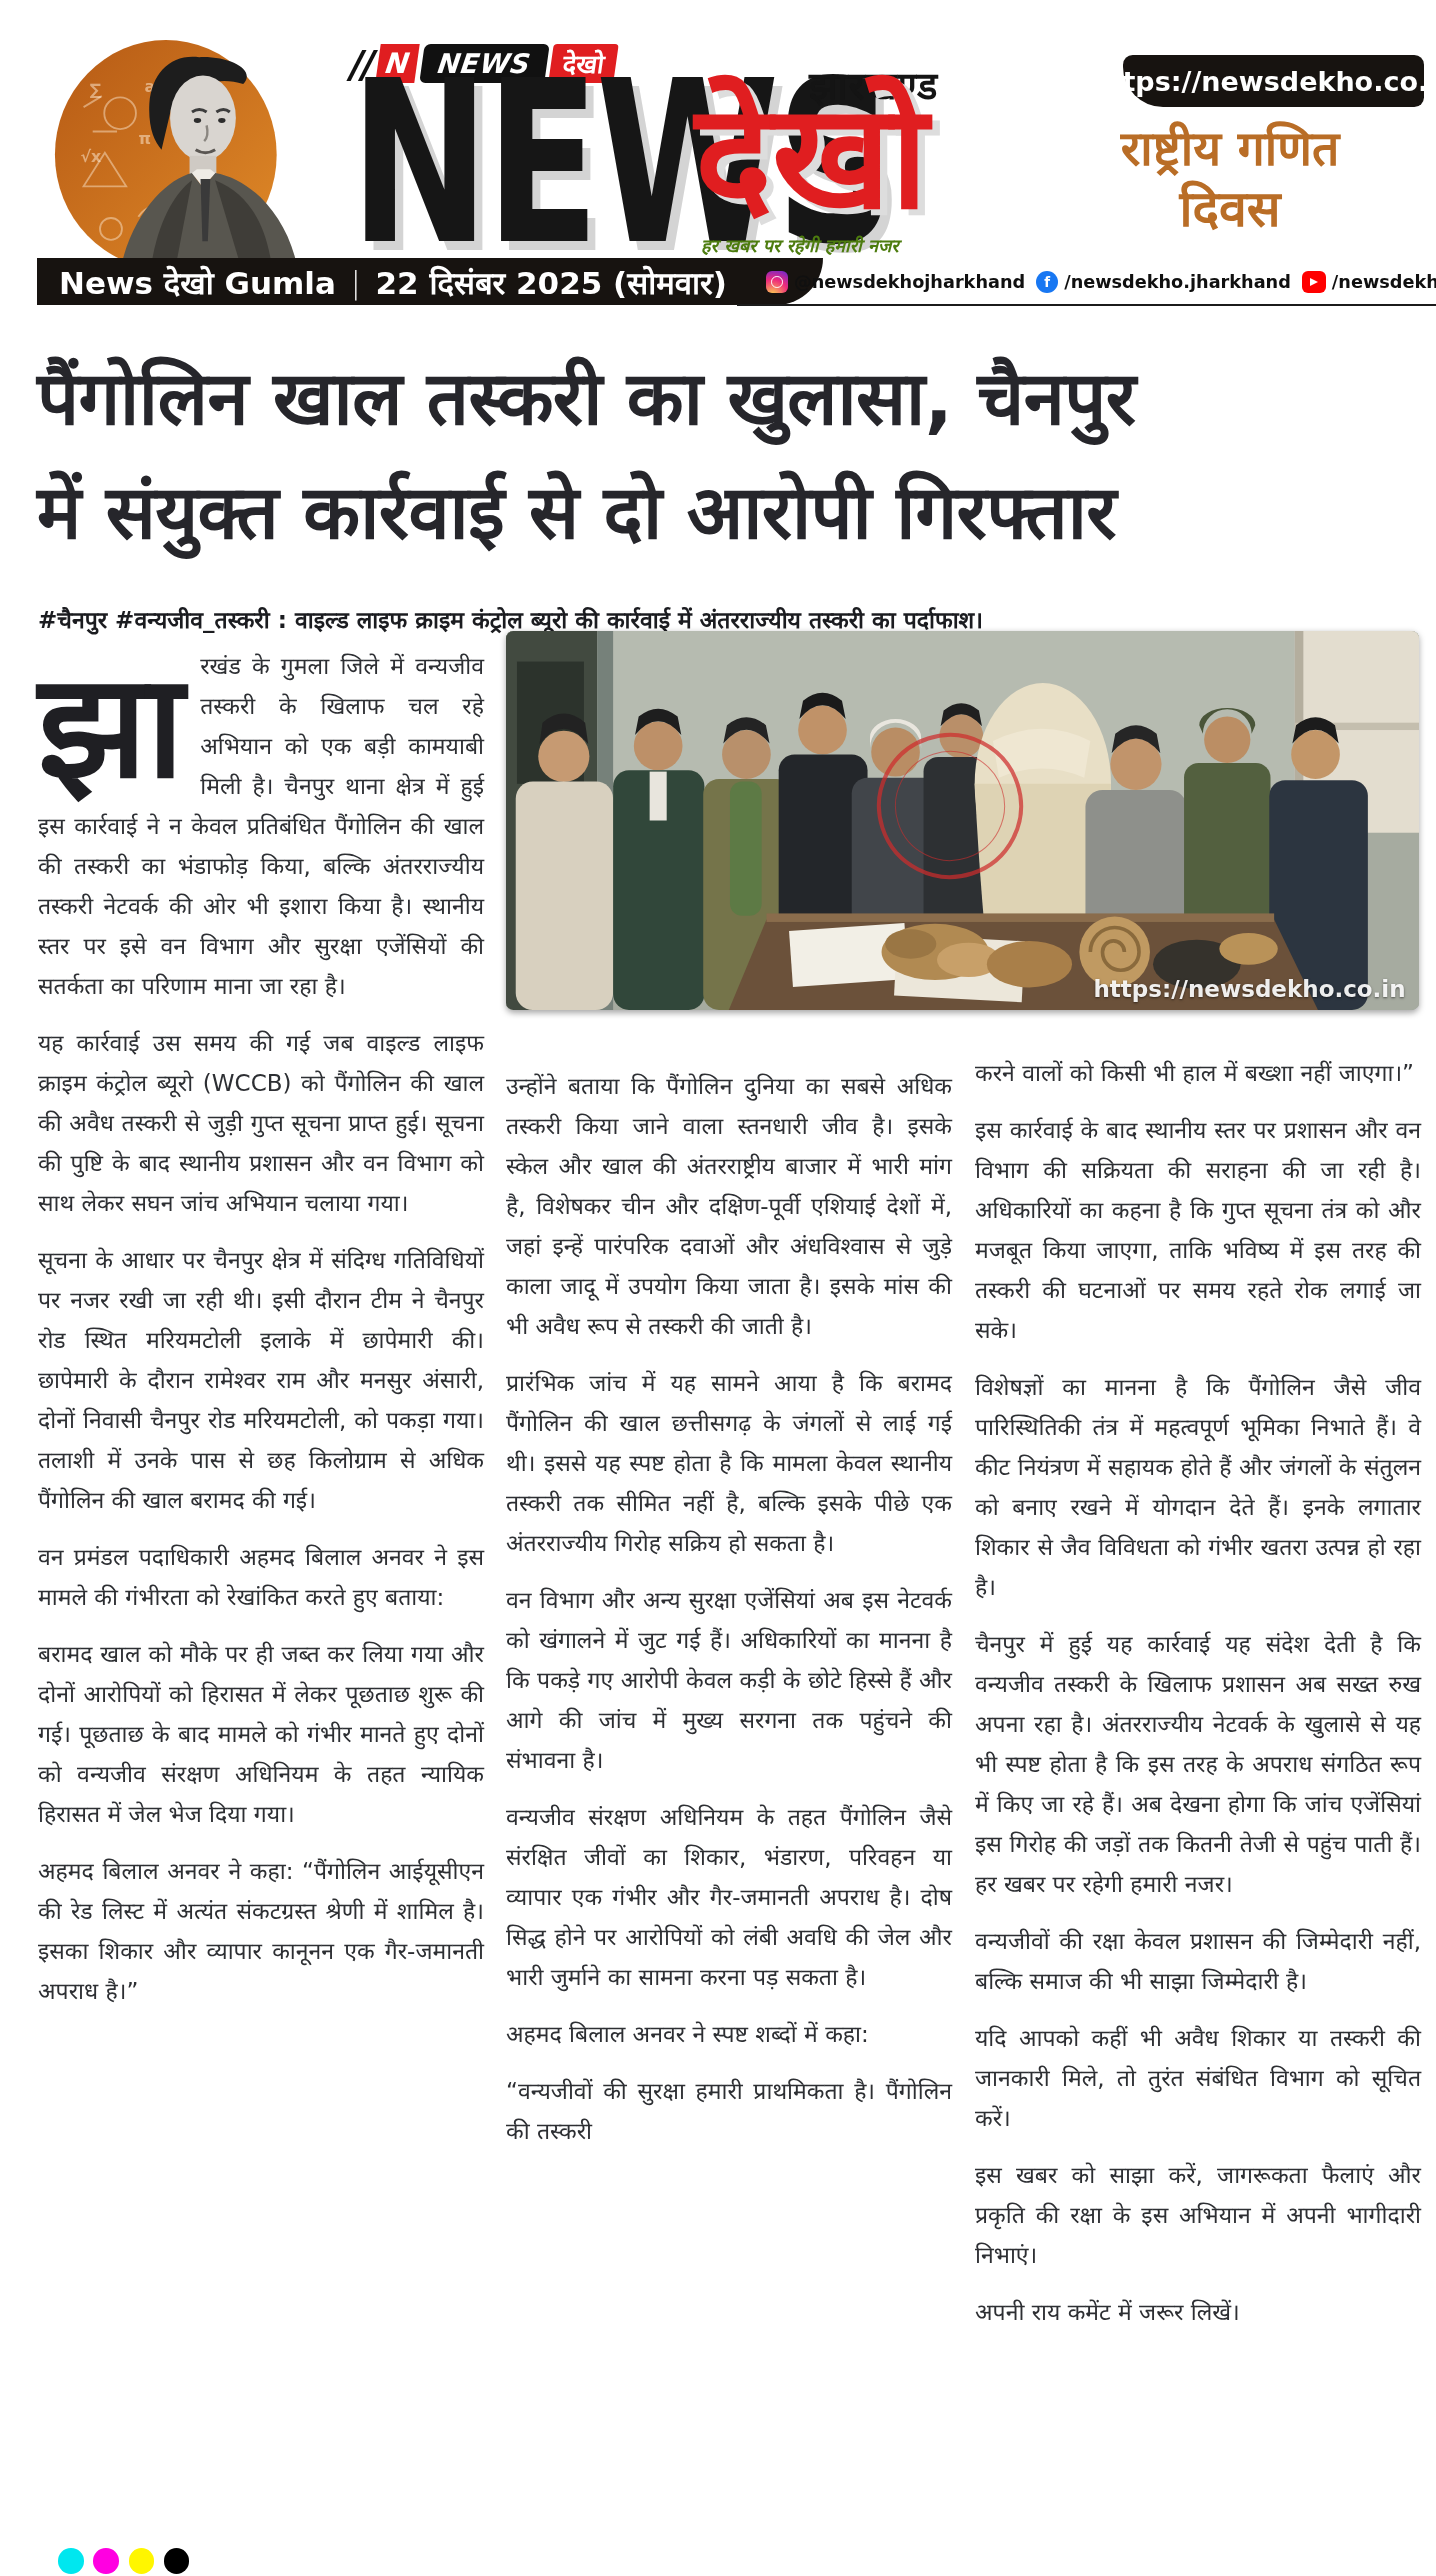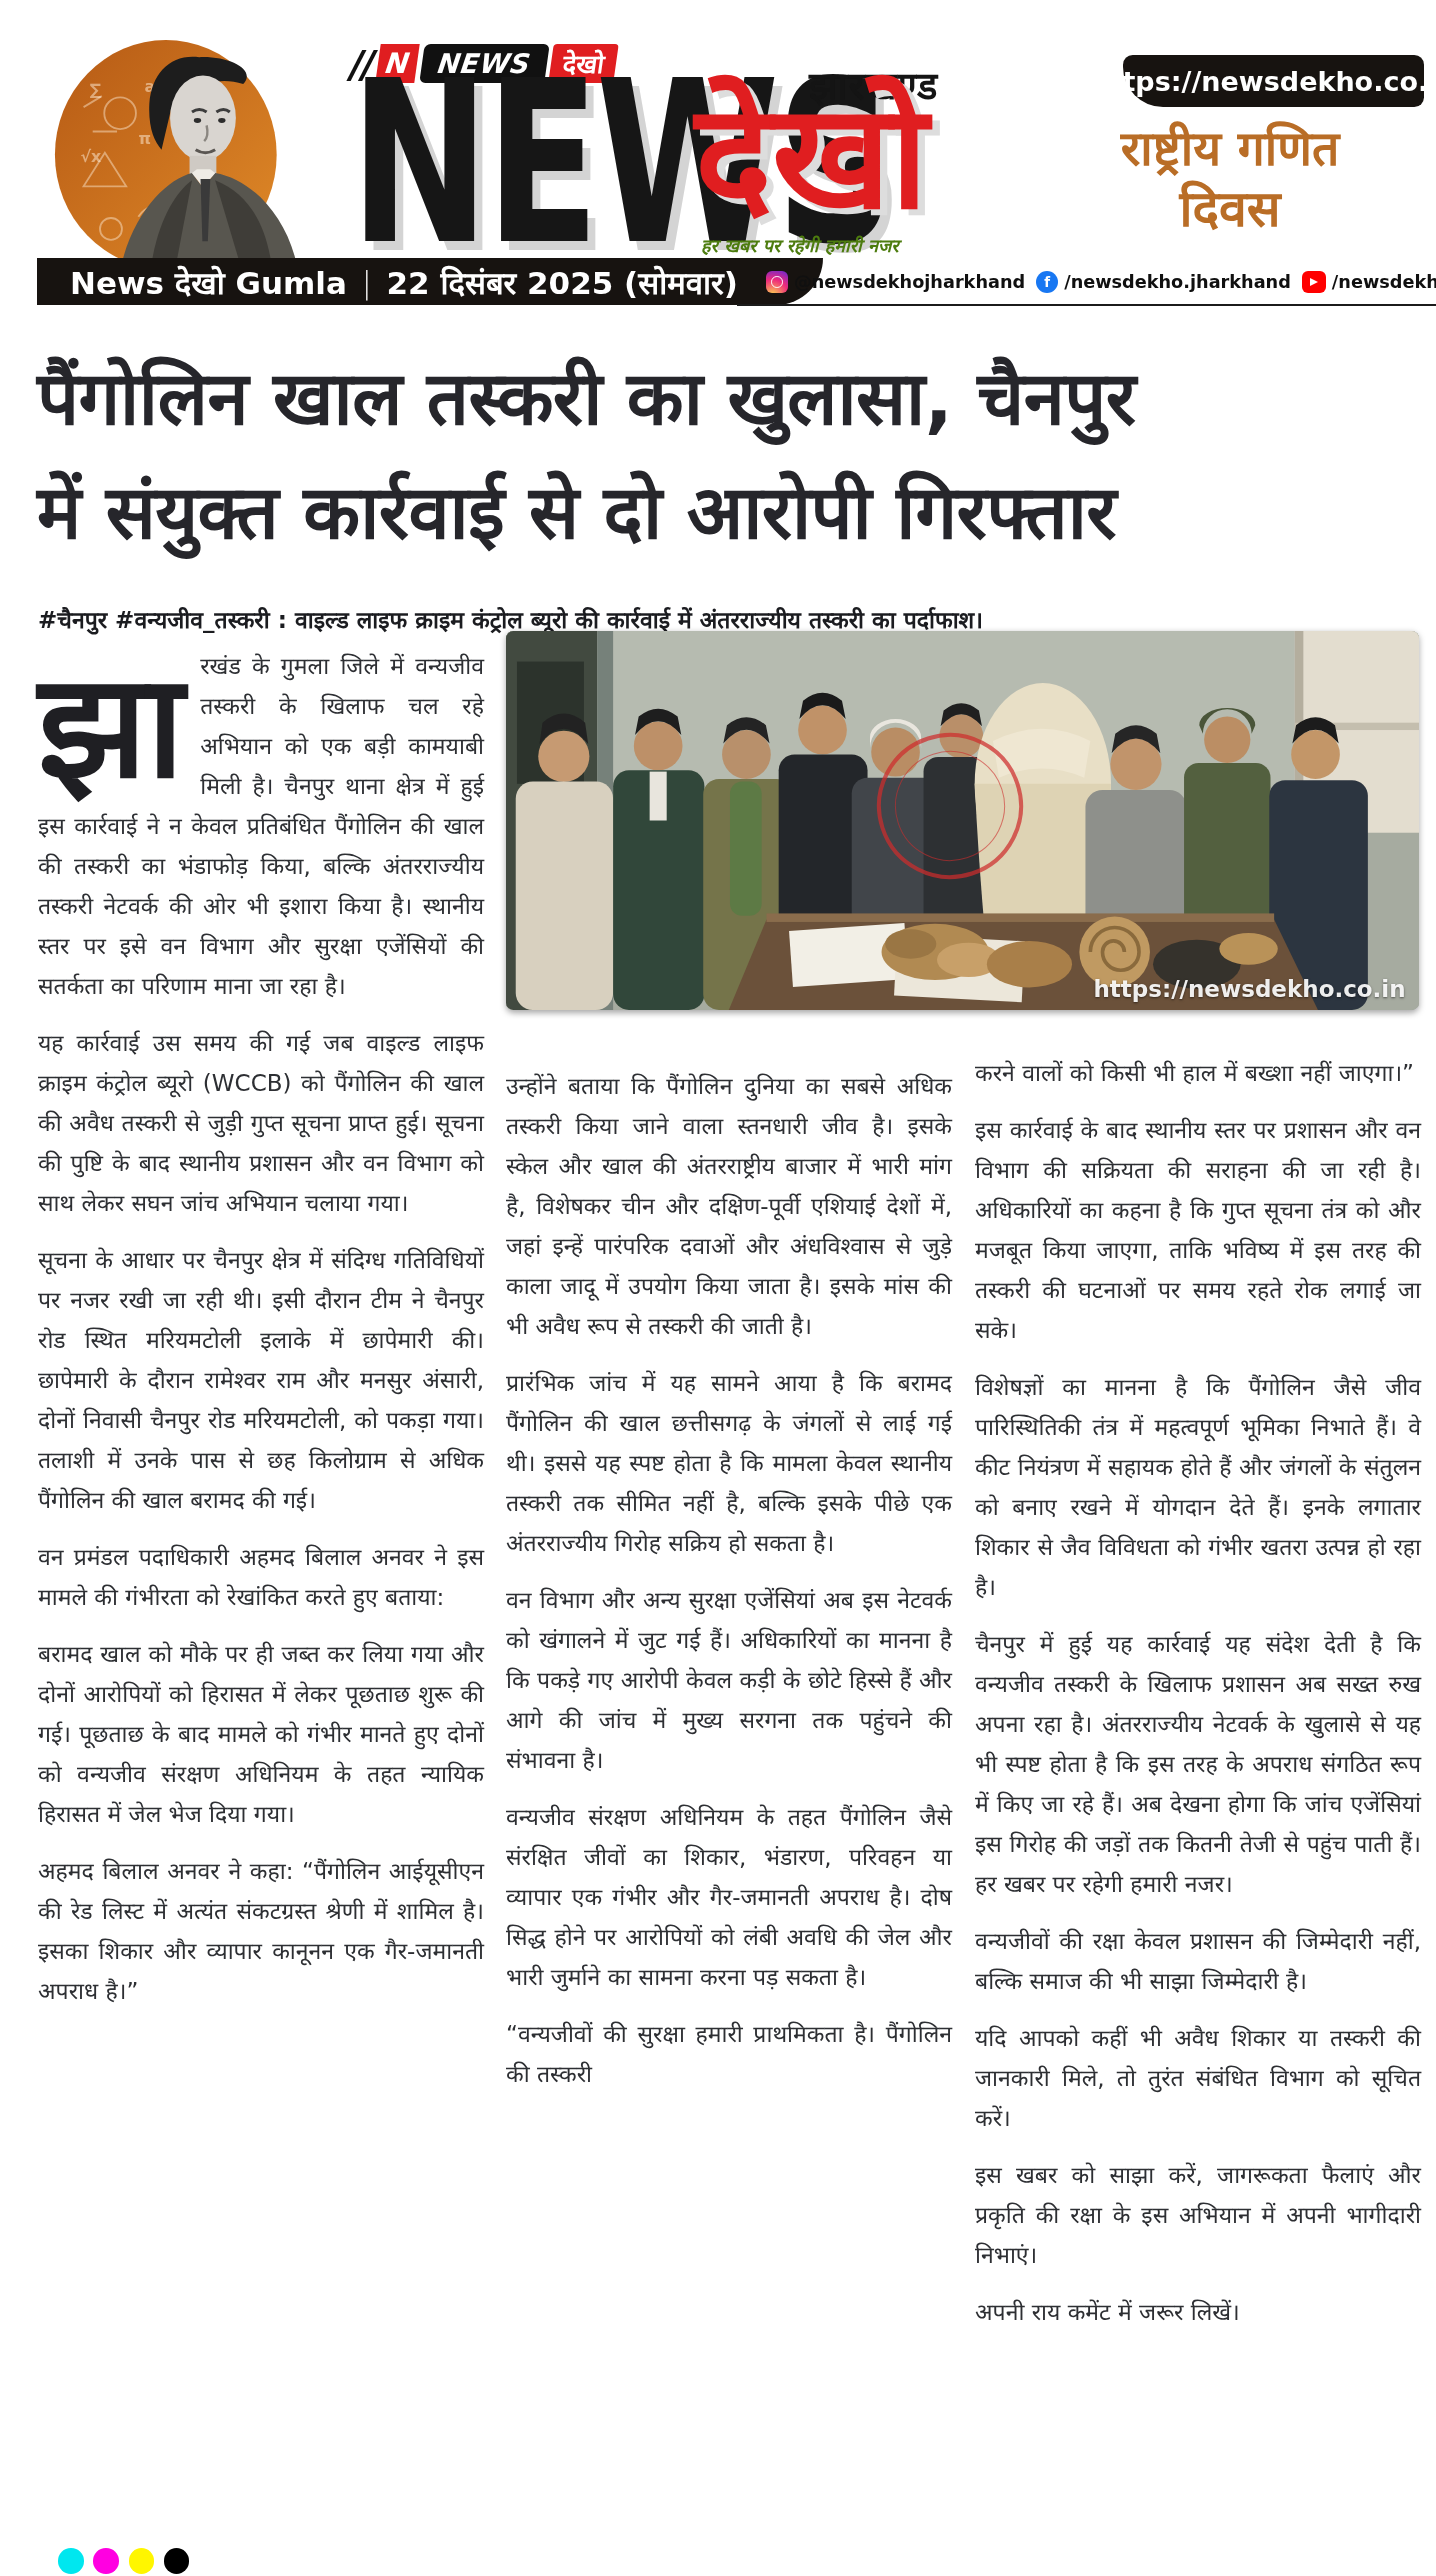--- a/index.html
+++ b/index.html
@@ -24,21 +24,21 @@
   .tagline{position:absolute;left:701px;top:233px;font-size:18px;font-weight:800;font-style:italic;color:#4d7c0f;white-space:nowrap;}
   .url-badge{position:absolute;left:1123px;top:55px;width:301px;height:52px;background:#171310;color:#fff;
         border-radius:9.7px 9.7px 9.7px 40px;display:flex;align-items:center;justify-content:center;
         font-size:27px;font-weight:800;}
   .event-badge{position:absolute;left:1029px;top:119px;width:402px;text-align:center;color:#b96d26;
         font-family:"DejaVu Serif","Liberation Serif",serif;font-weight:700;line-height:1.22;}
   .event-badge .l1{font-size:48px;}
   .event-badge .l2{font-size:50px;}
 
   .date-bar{position:absolute;left:37px;top:258px;width:786px;height:47px;background:#171310;color:#fff;
-        border-radius:0 0 56px 0;display:flex;align-items:center;gap:14.6px;padding-left:33px;box-sizing:border-box;
+        border-radius:0 0 56px 0;display:flex;align-items:center;gap:14.6px;padding-left:22px;box-sizing:border-box;
         font-size:31px;font-weight:700;}
   .date-bar .sep{font-weight:300;opacity:.9;}
   .social-row{position:absolute;left:766px;top:271px;display:flex;align-items:center;gap:11px;
         font-size:17.7px;font-weight:800;color:#101010;white-space:nowrap;}
   .social-item{display:flex;align-items:center;gap:6px;}
   .sicon{width:22px;height:22px;border-radius:50%;display:flex;align-items:center;justify-content:center;
         color:#fff;font-size:13.4px;font-weight:900;flex:0 0 auto;}
   .ig{border-radius:6px;background:radial-gradient(circle at 30% 110%,#fdd54f 0%,#ee2a7b 55%,#6228d7 100%);position:relative;}
   .ig::after{content:"";width:9.7px;height:9.7px;border:1.8px solid #fff;border-radius:50%;}
   .fb{background:#1877f2;}
@@ -237,20 +237,21 @@
     <p class="body">वन प्रमंडल पदाधिकारी अहमद बिलाल अनवर ने इस मामले की गंभीरता को रेखांकित करते हुए बताया:</p>
     <p class="body">बरामद खाल को मौके पर ही जब्त कर लिया गया और दोनों आरोपियों को हिरासत में लेकर पूछताछ शुरू की गई। पूछताछ के बाद मामले को गंभीर मानते हुए दोनों को वन्यजीव संरक्षण अधिनियम के तहत न्यायिक हिरासत में जेल भेज दिया गया।</p>
     <p class="body quote">अहमद बिलाल अनवर ने कहा: “पैंगोलिन आईयूसीएन की रेड लिस्ट में अत्यंत संकटग्रस्त श्रेणी में शामिल है। इसका शिकार और व्यापार कानूनन एक गैर-जमानती अपराध है।”</p>
   </div>
 
   <div class="col col2">
     <p class="body">उन्होंने बताया कि पैंगोलिन दुनिया का सबसे अधिक तस्करी किया जाने वाला स्तनधारी जीव है। इसके स्केल और खाल की अंतरराष्ट्रीय बाजार में भारी मांग है, विशेषकर चीन और दक्षिण-पूर्वी एशियाई देशों में, जहां इन्हें पारंपरिक दवाओं और अंधविश्वास से जुड़े काला जादू में उपयोग किया जाता है। इसके मांस की भी अवैध रूप से तस्करी की जाती है।</p>
     <p class="body">प्रारंभिक जांच में यह सामने आया है कि बरामद पैंगोलिन की खाल छत्तीसगढ़ के जंगलों से लाई गई थी। इससे यह स्पष्ट होता है कि मामला केवल स्थानीय तस्करी तक सीमित नहीं है, बल्कि इसके पीछे एक अंतरराज्यीय गिरोह सक्रिय हो सकता है।</p>
     <p class="body">वन विभाग और अन्य सुरक्षा एजेंसियां अब इस नेटवर्क को खंगालने में जुट गई हैं। अधिकारियों का मानना है कि पकड़े गए आरोपी केवल कड़ी के छोटे हिस्से हैं और आगे की जांच में मुख्य सरगना तक पहुंचने की संभावना है।</p>
     <p class="body">वन्यजीव संरक्षण अधिनियम के तहत पैंगोलिन जैसे संरक्षित जीवों का शिकार, भंडारण, परिवहन या व्यापार एक गंभीर और गैर-जमानती अपराध है। दोष सिद्ध होने पर आरोपियों को लंबी अवधि की जेल और भारी जुर्माने का सामना करना पड़ सकता है।</p>
+    <p class="body">अहमद बिलाल अनवर ने स्पष्ट शब्दों में कहा:</p>
     <p class="body quote">“वन्यजीवों की सुरक्षा हमारी प्राथमिकता है। पैंगोलिन की तस्करी</p>
   </div>
 
   <div class="col col3">
     <p class="body quote-cont">करने वालों को किसी भी हाल में बख्शा नहीं जाएगा।”</p>
     <p class="body">इस कार्रवाई के बाद स्थानीय स्तर पर प्रशासन और वन विभाग की सक्रियता की सराहना की जा रही है। अधिकारियों का कहना है कि गुप्त सूचना तंत्र को और मजबूत किया जाएगा, ताकि भविष्य में इस तरह की तस्करी की घटनाओं पर समय रहते रोक लगाई जा सके।</p>
     <p class="body">विशेषज्ञों का मानना है कि पैंगोलिन जैसे जीव पारिस्थितिकी तंत्र में महत्वपूर्ण भूमिका निभाते हैं। वे कीट नियंत्रण में सहायक होते हैं और जंगलों के संतुलन को बनाए रखने में योगदान देते हैं। इनके लगातार शिकार से जैव विविधता को गंभीर खतरा उत्पन्न हो रहा है।</p>
     <p class="body">चैनपुर में हुई यह कार्रवाई यह संदेश देती है कि वन्यजीव तस्करी के खिलाफ प्रशासन अब सख्त रुख अपना रहा है। अंतरराज्यीय नेटवर्क के खुलासे से यह भी स्पष्ट होता है कि इस तरह के अपराध संगठित रूप में किए जा रहे हैं। अब देखना होगा कि जांच एजेंसियां इस गिरोह की जड़ों तक कितनी तेजी से पहुंच पाती हैं। हर खबर पर रहेगी हमारी नजर।</p>
     <p class="body tight">वन्यजीवों की रक्षा केवल प्रशासन की जिम्मेदारी नहीं, बल्कि समाज की भी साझा जिम्मेदारी है।</p>
     <p class="body tight">यदि आपको कहीं भी अवैध शिकार या तस्करी की जानकारी मिले, तो तुरंत संबंधित विभाग को सूचित करें।</p>

